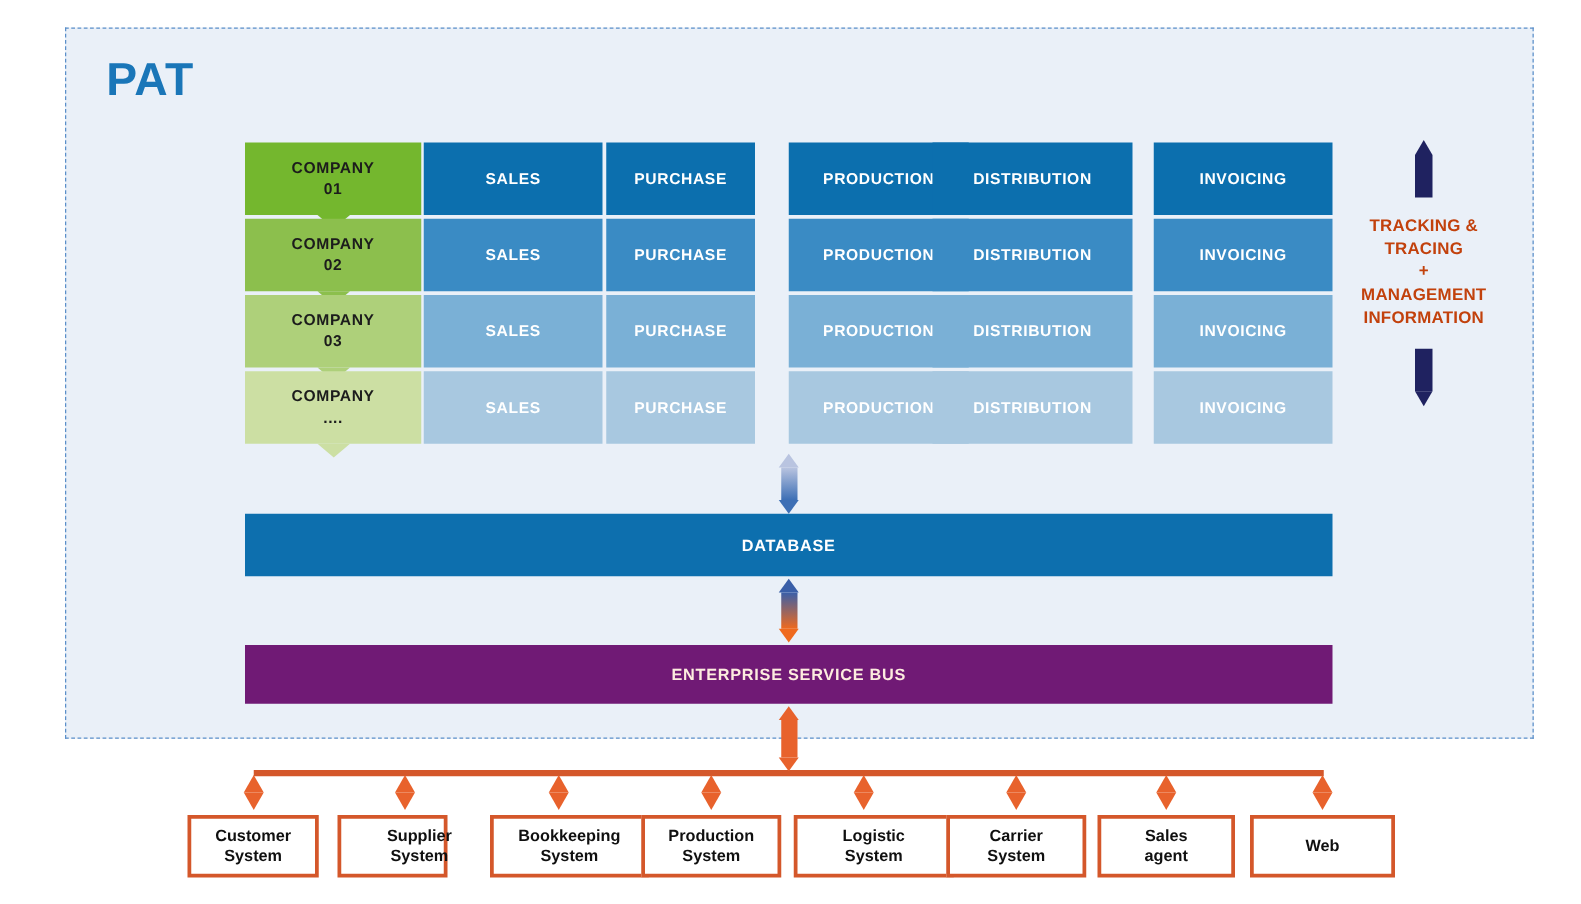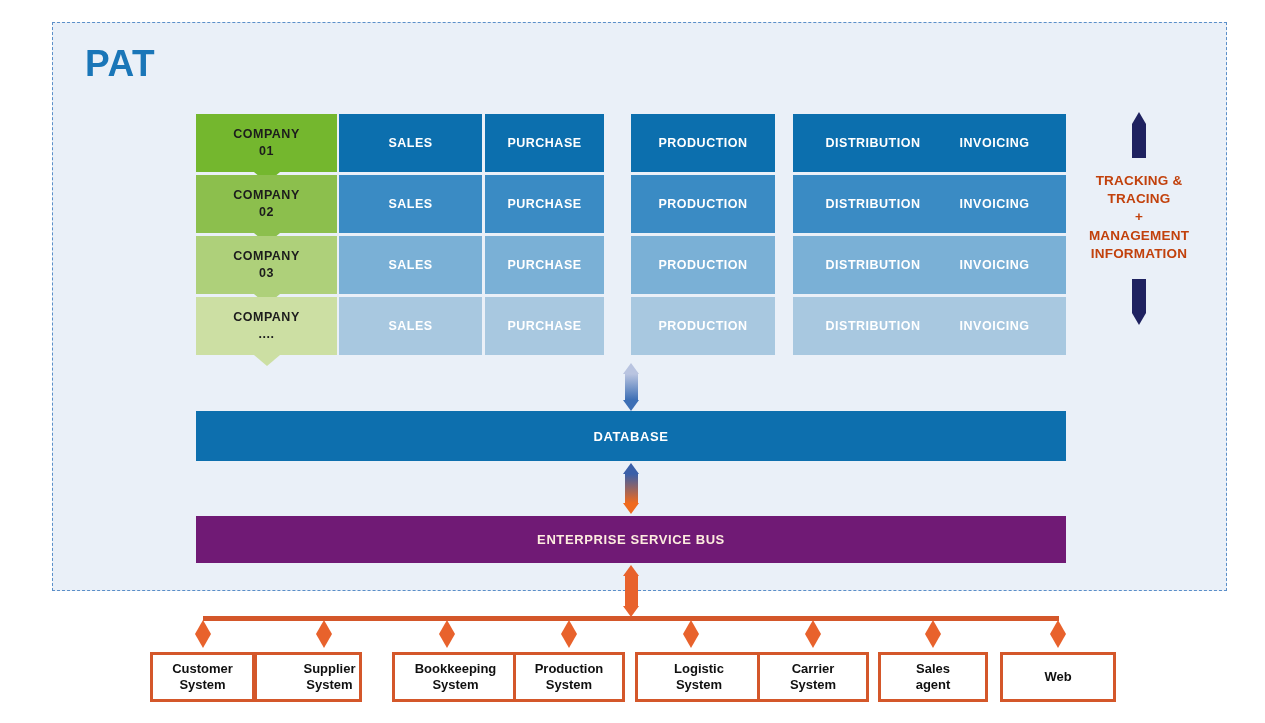--- a/index.html
+++ b/index.html
@@ -23,21 +23,21 @@
          font-weight:bold;letter-spacing:.5px;}
   .ccell{left:0;width:141px;color:#1c1c1c;flex-direction:column;line-height:1.35;
          text-align:center;}
   .ccell .chev{position:absolute;left:50%;bottom:-11px;transform:translateX(-50%);
                width:0;height:0;border-left:13px solid transparent;
                border-right:13px solid transparent;}
   .fcell{color:#ffffff;}
   .f0{left:143px;width:143px;}
   .f1{left:289px;width:119px;}
   .f2{left:435px;width:144px;}
-  .f3{left:597px;width:160px;}
+  .f3{left:550px;width:160px;}
   .f4{left:727px;width:143px;}
 
   
   #tracking{position:absolute;left:1080px;top:112px;width:118px;}
   .nav-arrow{position:relative;width:14px;margin:0 auto;}
   .nav-arrow .tip{width:0;height:0;margin:0 auto;}
   .nav-arrow .shaft{width:14px;background:#1f2260;margin:0 auto;}
   #arrow-up .tip{border-left:7px solid transparent;border-right:7px solid transparent;
                  border-bottom:12px solid #1f2260;}
   #arrow-up .shaft{height:34px;}
@@ -142,21 +142,21 @@
     </div>
   </div>
 
   <div class="bar" id="database-bar">DATABASE</div>
 
   <div class="bar" id="esb-bar">ENTERPRISE SERVICE BUS</div>
 
   <div id="bus-line"></div>
   <div id="systems">
       <div class="sysbox" style="left: 150px; width: 105px;">Customer<br>System</div>
-      <div class="sysbox" style="left: 254px; width: 108px; padding-left: 43px;">Supplier<br>System</div>
+      <div class="sysbox" style="left: 270px; width: 88px; padding-left: 43px;">Supplier<br>System</div>
       <div class="sysbox" style="left: 392px; width: 127px;">Bookkeeping<br>System</div>
       <div class="sysbox" style="left: 513px; width: 112px;">Production<br>System</div>
       <div class="sysbox" style="left: 635px; width: 128px;">Logistic<br>System</div>
       <div class="sysbox" style="left: 757px; width: 112px;">Carrier<br>System</div>
       <div class="sysbox" style="left: 878px; width: 110px;">Sales<br>agent</div>
       <div class="sysbox" style="left: 1000px; width: 116px;">Web</div>
     </div>
 <div class="dbl" style="left: 623px; top: 363px; height: 48px;">
       <i style="border-left: 8px solid transparent; border-right: 8px solid transparent; border-bottom: 11px solid rgb(185, 196, 224);"></i>
       <div class="body" style="height: 26px; background: linear-gradient(rgb(185, 196, 224), rgb(61, 111, 181));"></div>

